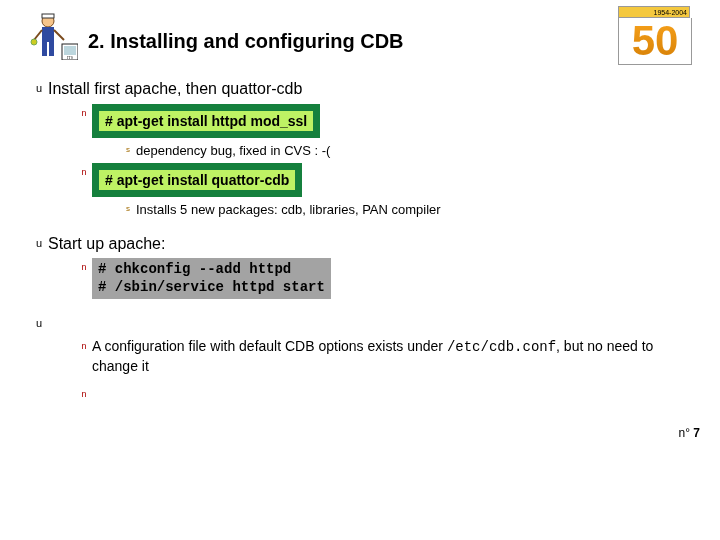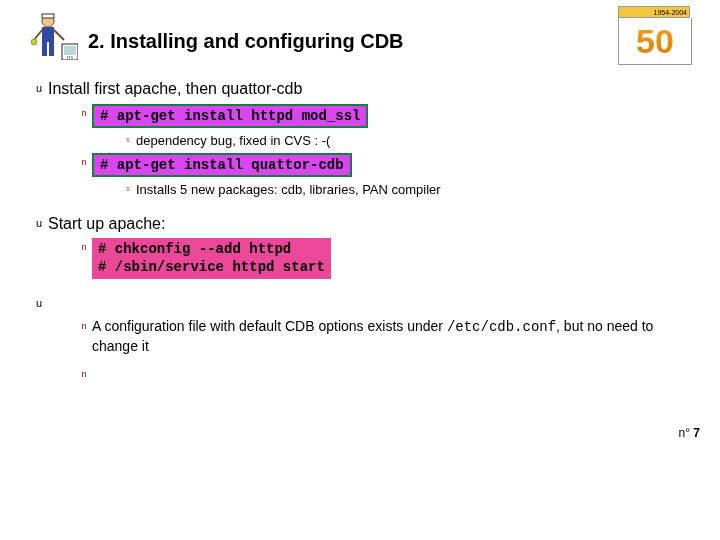--- a/index.html
+++ b/index.html
@@ -48,21 +48,21 @@
   }
   .logo-50 .banner {
     width: 72px; height: 12px; background: #f4c83e; border: 1px solid #999;
     font-size: 7px; text-align: right; line-height: 12px; padding-right: 2px; box-sizing: border-box;
   }
   .logo-50 .fifty {
     width: 72px; height: 46px; border-left: 1px solid #999; border-right: 1px solid #999; border-bottom: 1px solid #999;
     display:flex; align-items:center; justify-content:center;
   }
   .logo-50 .fifty span{
-    font-size: 34px; font-weight: bold;
+    font-size: 42px; font-weight: bold;
     background: linear-gradient(180deg,#f7a11a,#d57f06);
     -webkit-background-clip: text; background-clip: text; color: transparent;
     line-height: 1;
   }
   .content { margin-top: 6px; }
   .lvl0 {
     display: flex;
     align-items: flex-start;
     margin: 6px 0 4px 0;
     font-size: 16px;
@@ -75,30 +75,30 @@
     font-size: 14px;
   }
   .bullet1 { width:16px; flex:0 0 auto; color:#a00; font-size:9px; line-height:18px; text-align:center;}
   .lvl2 {
     display: flex; align-items: flex-start;
     margin: 4px 0 0 90px;
     font-size: 13px;
   }
   .bullet2 { width:16px; flex:0 0 auto; color:#a06a00; font-size:8px; line-height:16px; text-align:center;}
   .codebox {
-    background: #d946ef;
-    border: 2px solid #15803d;
+    background: #bef264;
+    border: 7px solid #15803d;
     padding: 2px 6px;
-    font-family: Liberation Mono, monospace;
+    font-family: Liberation Sans, sans-serif;
     font-weight: bold;
     white-space: pre;
     display: inline-block;
   }
   .codebox-multi {
-    background: #ec4899;
+    background: #a3a3a3;
     padding: 2px 6px;
     font-family: "Courier New", monospace;
     font-weight: bold;
     white-space: pre;
     display: inline-block;
     line-height: 1.3;
   }
   .plain { line-height: 1.35; }
   .mono-inline { font-family: "Courier New", monospace; }
   .standalone-code {

